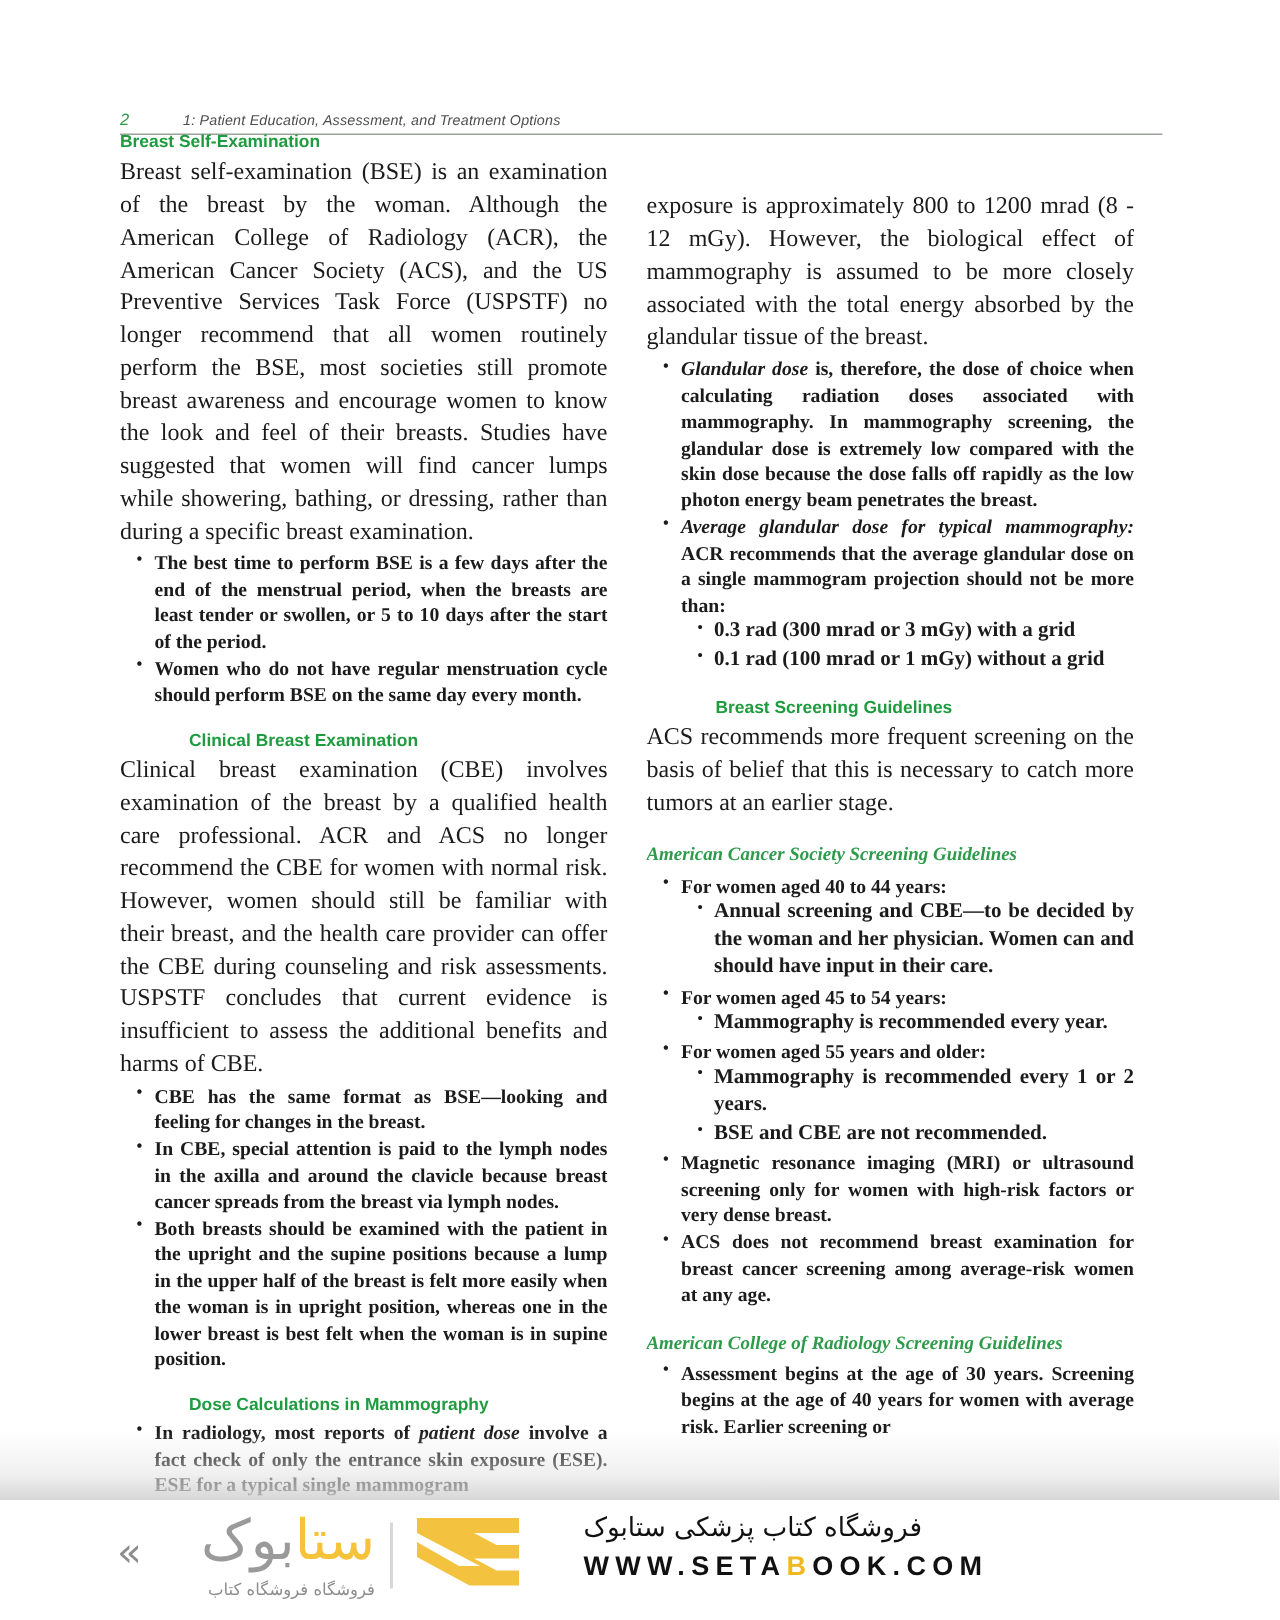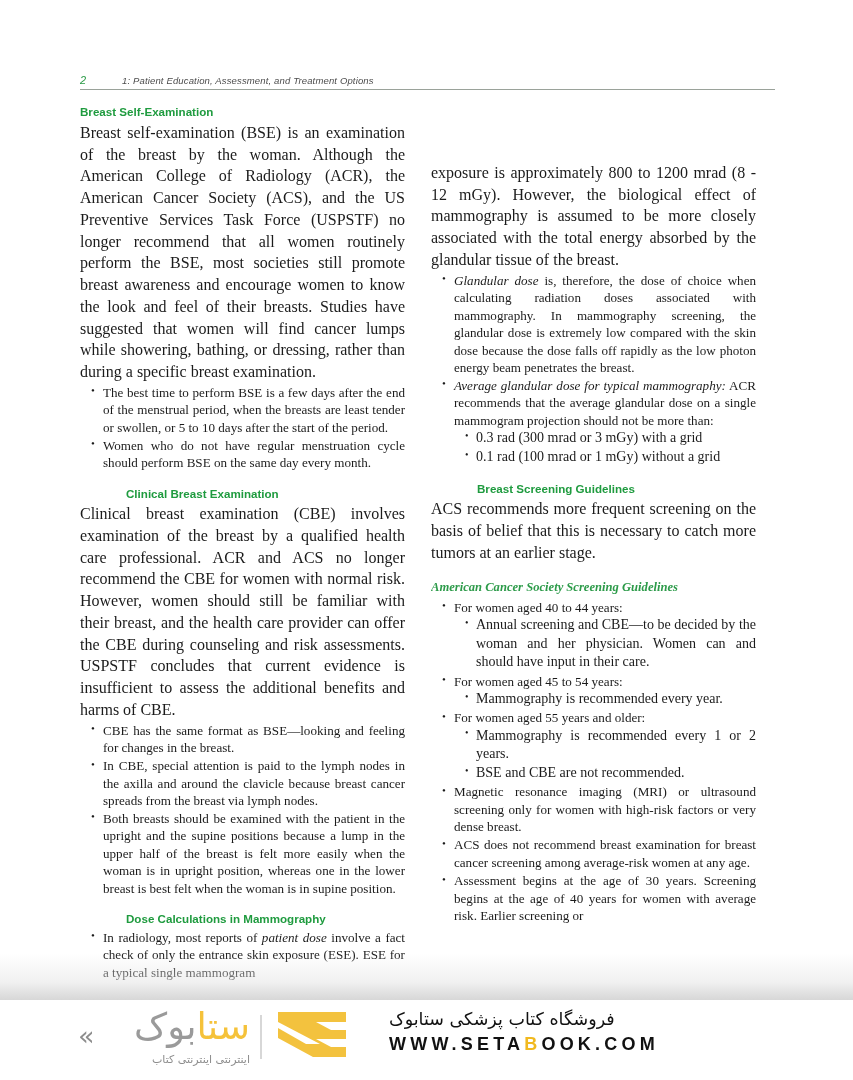--- a/index.html
+++ b/index.html
@@ -101,20 +101,21 @@
     text-align: justify;
     text-justify: inter-word;
     hyphens: manual;
   }
   p.body.indent { text-indent: 17px; margin-top: 2px; }
 
   ul.lvl1 {
     margin: 1px 0 0 0;
     padding-left: 23px;
     list-style: none;
+    font-weight: bold;
   }
   ul.lvl1 > li {
     position: relative;
     font-size: 13.1px;
     line-height: 1.335;
     text-align: justify;
     margin-bottom: 0.5px;
   }
   ul.lvl1 > li::before {
     content: "\2022";
@@ -304,38 +305,39 @@
         <li><span>For women aged 55 years and older:</span>
           <ul class="lvl2">
             <li>Mammography is recommended every 1 or 2 years.</li>
             <li>BSE and CBE are not recommended.</li>
           </ul>
         </li>
         <li>Magnetic resonance imaging (MRI) or ultrasound screening only for women with high-risk factors or very dense breast.</li>
         <li>ACS does not recommend breast examination for breast cancer screening among average-risk women at any age.</li>
       </ul>
 
+      <h3 class="subsec">American College of Radiology Screening Guidelines</h3>
 
       <ul class="lvl1">
         <li>Assessment begins at the age of 30 years. Screening begins at the age of 40 years for women with average risk. Earlier screening or</li>
       </ul>
 
     </div>
   </div>
 
   <div class="page-fade"></div>
 </div>
 
 <div class="footer">
 
   <div class="footer-left">
     <div class="logo-mark">
       <div class="logo-chev">«</div>
       <div class="logo-seta"><span class="g1">ستا</span><span class="g2">بوک</span></div>
-      <div class="logo-sub">اینترنتی اینترنتی کتاب</div>
+      <div class="logo-sub">فروشگاه فروشگاه کتاب</div>
     </div>
 
     <div class="logo-divider"></div>
 
     <div class="logo-chevmark">
       <svg width="74" height="54" viewBox="0 0 74 54" aria-hidden="true">
         <path d="M2 2 L37 2 L70 2 L70 12 L40 12 L55 20 L70 20 L70 29 L40 29 L55 37 L70 37 L70 47 L37 47 L2 28 L2 18 L30 34 L44 34 L2 12 Z" fill="#f3c23e"></path>
         <path d="M2 2 L22 2 L55 20 L55 29 L22 47 L2 47 L2 36 L38 24 L2 13 Z" fill="#f6ce5e" opacity="0.0"></path>
       </svg>
     </div>

